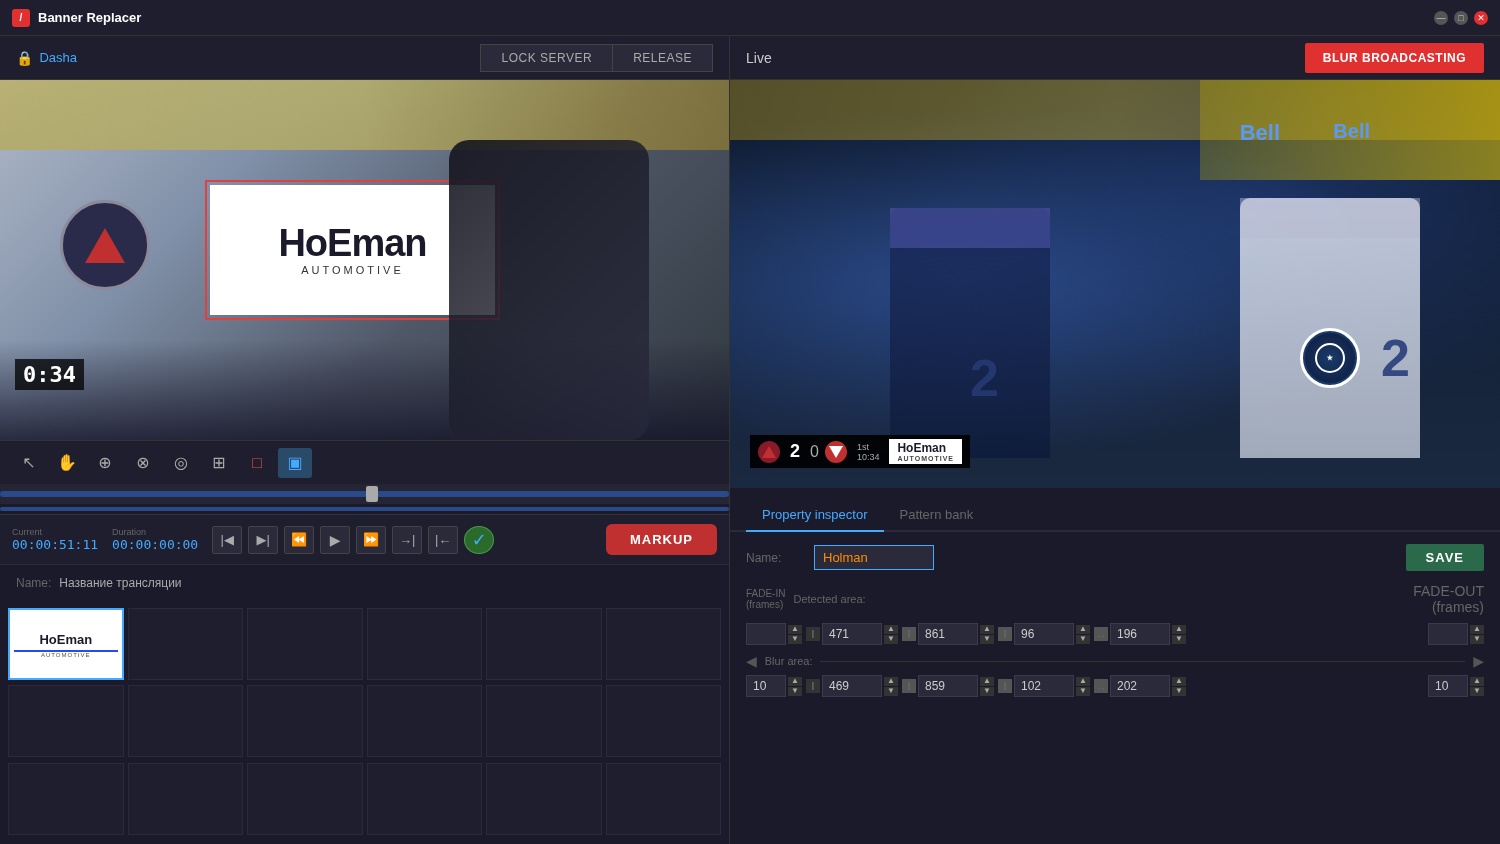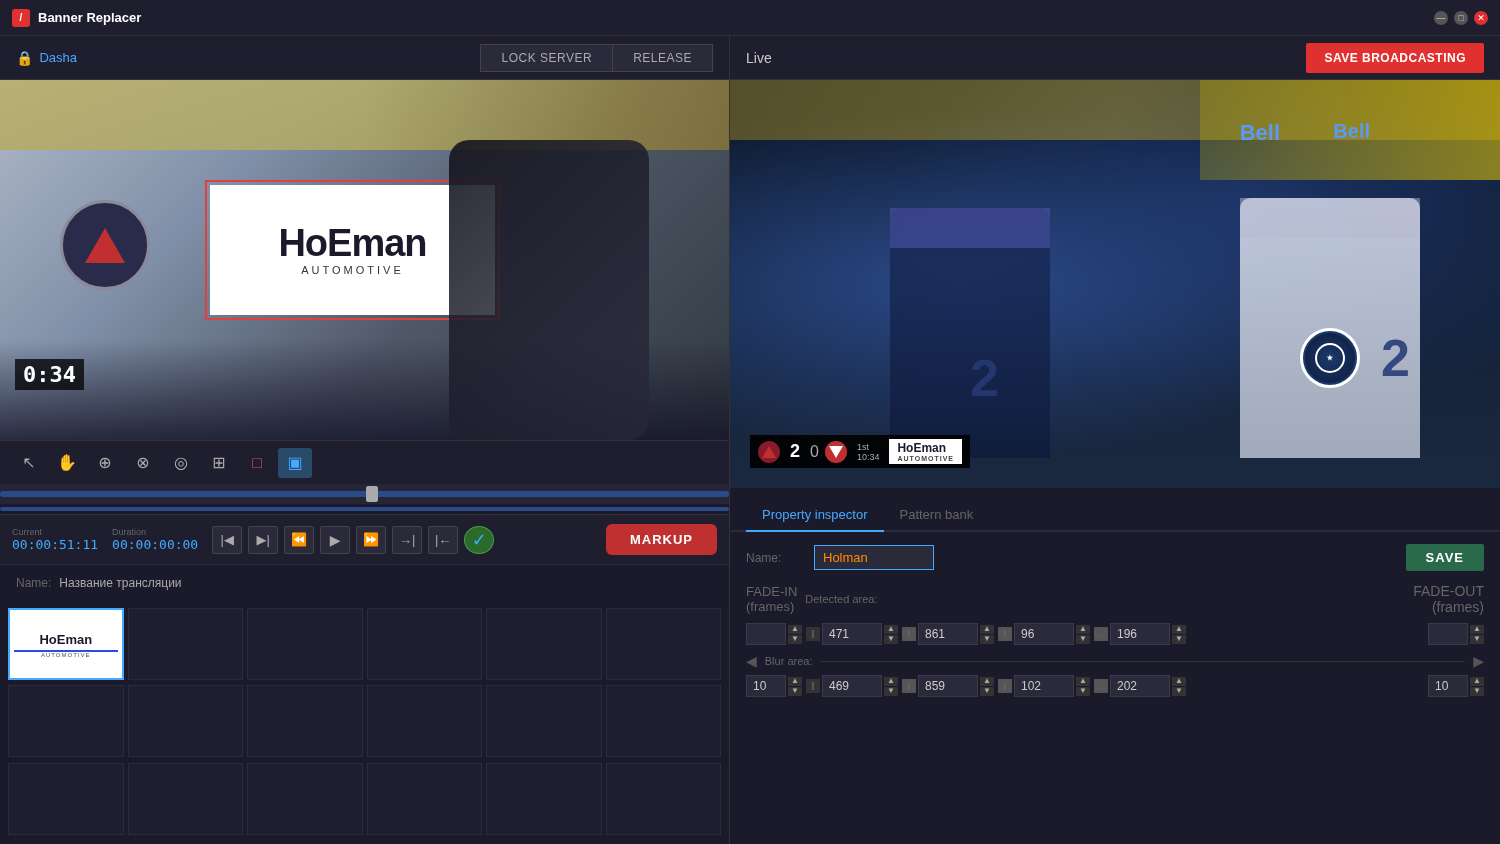--- a/index.html
+++ b/index.html
@@ -663,21 +663,21 @@
       <div class="thumb-cell"></div>
       <div class="thumb-cell"></div>
       <div class="thumb-cell"></div>
     </div>
   </div>
 
   <div class="right-panel">
 
     <div class="right-header">
       <span class="live-label">Live</span>
-      <button class="stop-btn">SAVE BROADCASTING</button>
+      <button class="stop-btn">BLUR BROADCASTING</button>
     </div>
 
     <div class="live-video">
       <div class="live-video-content">
 
         <div class="advertisement-wall"></div>
         <div class="banner-bg"></div>
 
         <div style="position:absolute;top:40px;right:220px;font-size:22px;font-weight:bold;color:#5a9af5;">Bell</div>
         <div style="position:absolute;top:40px;right:130px;font-size:20px;font-weight:bold;color:#5a9af5;">Bell</div>
@@ -729,21 +729,21 @@
 
     <div class="inspector-content">
 
       <div class="inspector-row">
         <span class="inspector-label">Name:</span>
         <input class="inspector-input" type="text" value="Holman" style="">
         <button class="save-btn">SAVE</button>
       </div>
 
       <div style="display:flex;align-items:center;gap:8px;margin-bottom:8px;">
-        <span style="font-size:13px;color:#666;">FADE-IN<br>(frames)</span>
+        <span style="font-size:10px;color:#666;">FADE-IN<br>(frames)</span>
         <span style="font-size:11px;color:#666;flex:1;">Detected area:</span>
         <span style="font-size:14px;color:#666;text-align:right;margin-left:15px;">FADE-OUT<br>(frames)</span>
       </div>
 
       <div class="fields-row">
 
         <div style="display:flex;align-items:center;gap:2px;">
           <input class="field-input" style="width: 40px;" type="text" value="  ">
           <div class="spinner">
             <button class="spin-btn">▲</button>

